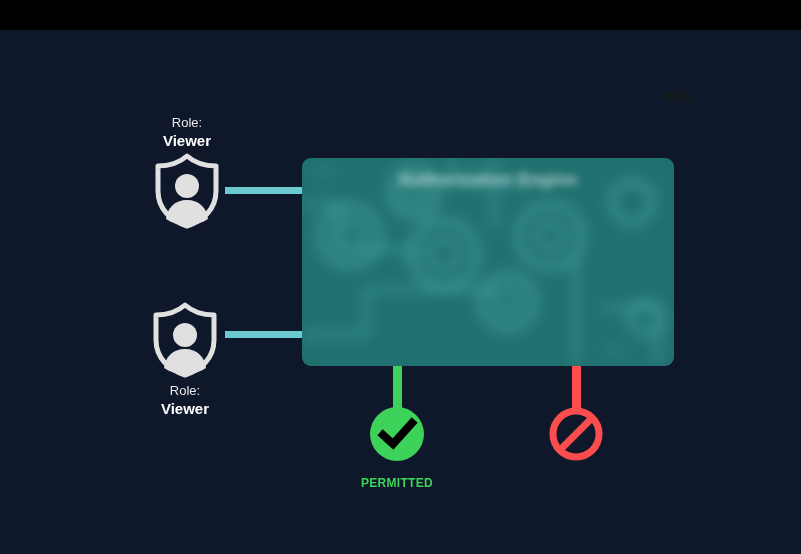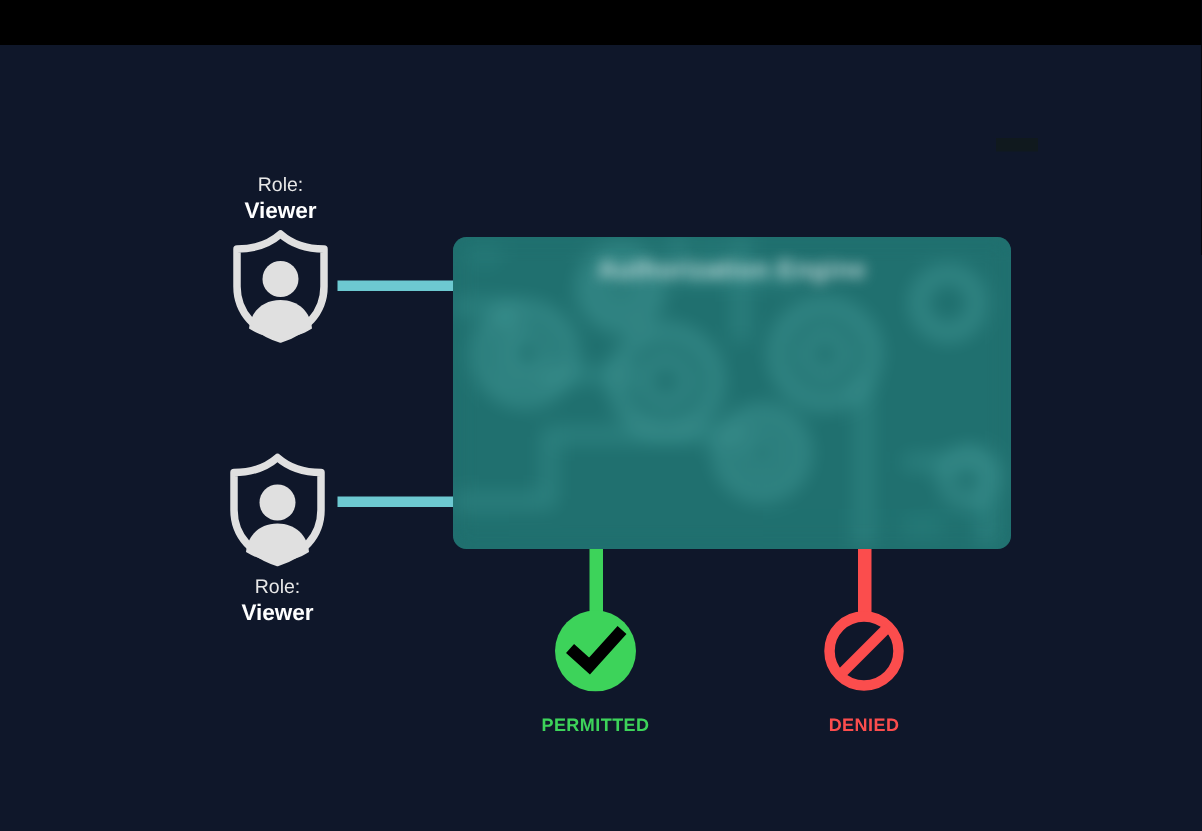--- a/index.html
+++ b/index.html
@@ -229,16 +229,15 @@
     <div class="outcome-label label-permitted">PERMITTED</div>
   </div>
 
   <div class="outcome outcome-denied">
     <div class="badge">
       <svg viewBox="0 0 54 54" xmlns="http://www.w3.org/2000/svg">
         <circle cx="27" cy="27" r="23" fill="none" stroke="#fb4d4d" stroke-width="7"></circle>
         <line x1="11.5" y1="42.5" x2="42.5" y2="11.5" stroke="#fb4d4d" stroke-width="7" stroke-linecap="butt"></line>
       </svg>
     </div>
-    <div class="outcome-label label-denied">DENIED</div>
   </div>
 
 </div>
 
 </body></html>

